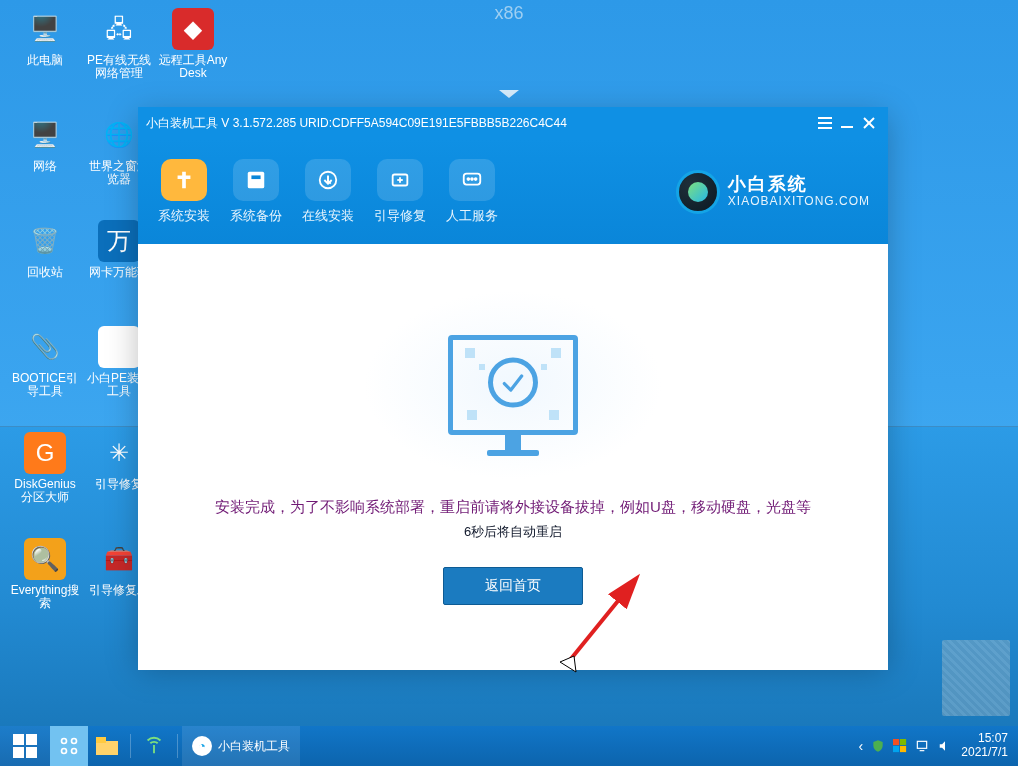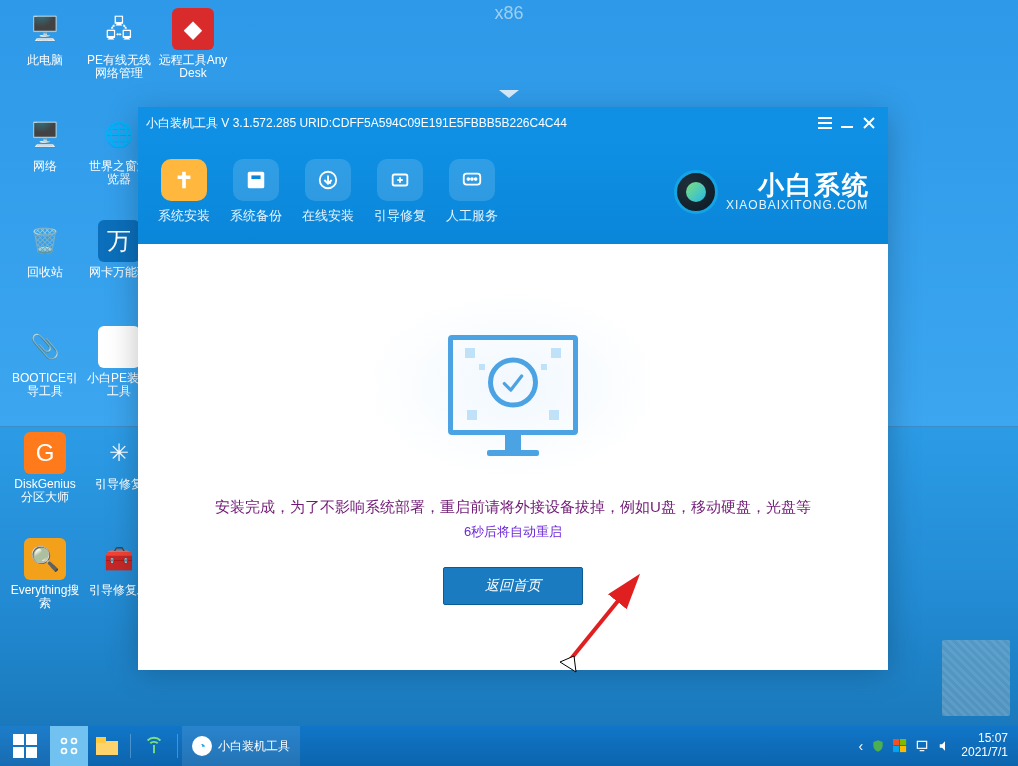--- a/index.html
+++ b/index.html
@@ -64,21 +64,21 @@
   .tbtn:not(.active) .tico{background:rgba(255,255,255,.14);}
   .tbtn .tico svg{width:22px;height:22px;}
   .brand{margin-left:auto;display:flex;align-items:center;gap:8px;padding-right:18px;}
   .brand .logo{width:44px;height:44px;border-radius:50%;
                background:radial-gradient(circle at 30% 30%,#1f2f3a,#0b1a24);
                display:flex;align-items:center;justify-content:center;position:relative;
                border:3px solid #14a4e6;}
   .brand .logo::after{content:"";position:absolute;width:20px;height:20px;border-radius:50%;
         background:linear-gradient(135deg,#7ee07e,#25b7e8);}
   .brand .txt{display:flex;flex-direction:column;line-height:1.1;}
-  .brand .txt .cn{font-size:26px;font-weight:bold;letter-spacing:2px;margin-left:32px;}
+  .brand .txt .cn{font-size:18px;font-weight:bold;letter-spacing:2px;}
   .brand .txt .en{font-size:12px;letter-spacing:1px;opacity:.9;}
   
   .content{position:relative;height:calc(100% - 129px);display:flex;flex-direction:column;
            align-items:center;justify-content:center;background:#fff;color:#333;}
   .illus{position:relative;width:300px;height:190px;margin-top:-20px;margin-bottom:18px;
          background:radial-gradient(ellipse at 50% 50%,#f1f8fe 0%,#ffffff 70%);
          display:flex;align-items:center;justify-content:center;}
   .monitor{width:130px;height:100px;border:5px solid #4ca3e3;border-radius:4px;position:relative;}
   .monitor::after{content:"";position:absolute;bottom:-26px;left:50%;transform:translateX(-50%);
                   width:52px;height:6px;background:#4ca3e3;border-radius:2px;}
@@ -89,22 +89,22 @@
          display:flex;align-items:center;justify-content:center;}
   .check svg{width:26px;height:26px;}
   .dot{position:absolute;background:#bfe2f8;}
   .d1{width:10px;height:10px;top:8px;left:12px;}
   .d2{width:6px;height:6px;top:24px;left:26px;}
   .d3{width:10px;height:10px;top:8px;right:12px;}
   .d4{width:6px;height:6px;top:24px;right:26px;}
   .d5{width:10px;height:10px;bottom:10px;left:14px;}
   .d6{width:10px;height:10px;bottom:10px;right:14px;}
   .msg{font-size:15px;color:#701a75;margin-bottom:6px;text-align:center;}
-  .sub{font-size:13px;color:#6d28d9;margin-bottom:26px;}
-  .btns{display:flex;gap:60px;font-style:italic;}
+  .sub{font-size:13px;color:#0f172a;margin-bottom:26px;}
+  .btns{display:flex;gap:60px;}
   .btn{width:140px;height:38px;background:#1b7bc0;color:#fff;display:flex;align-items:center;justify-content:center;
        font-size:14px;border-radius:2px;cursor:pointer;position:relative;
        border:1px solid #0d5b94;}
   .btn.primary{background:#1b7bc0;}
   .num-badge{position:absolute;right:8px;top:50%;transform:translateY(-50%);
              width:18px;height:18px;border-radius:50%;background:#e53935;color:#fff;
              display:flex;align-items:center;justify-content:center;font-size:11px;
              border:2px solid #fff;}
   
   .arrow{position:absolute;pointer-events:none;top:560px;left:540px;}

